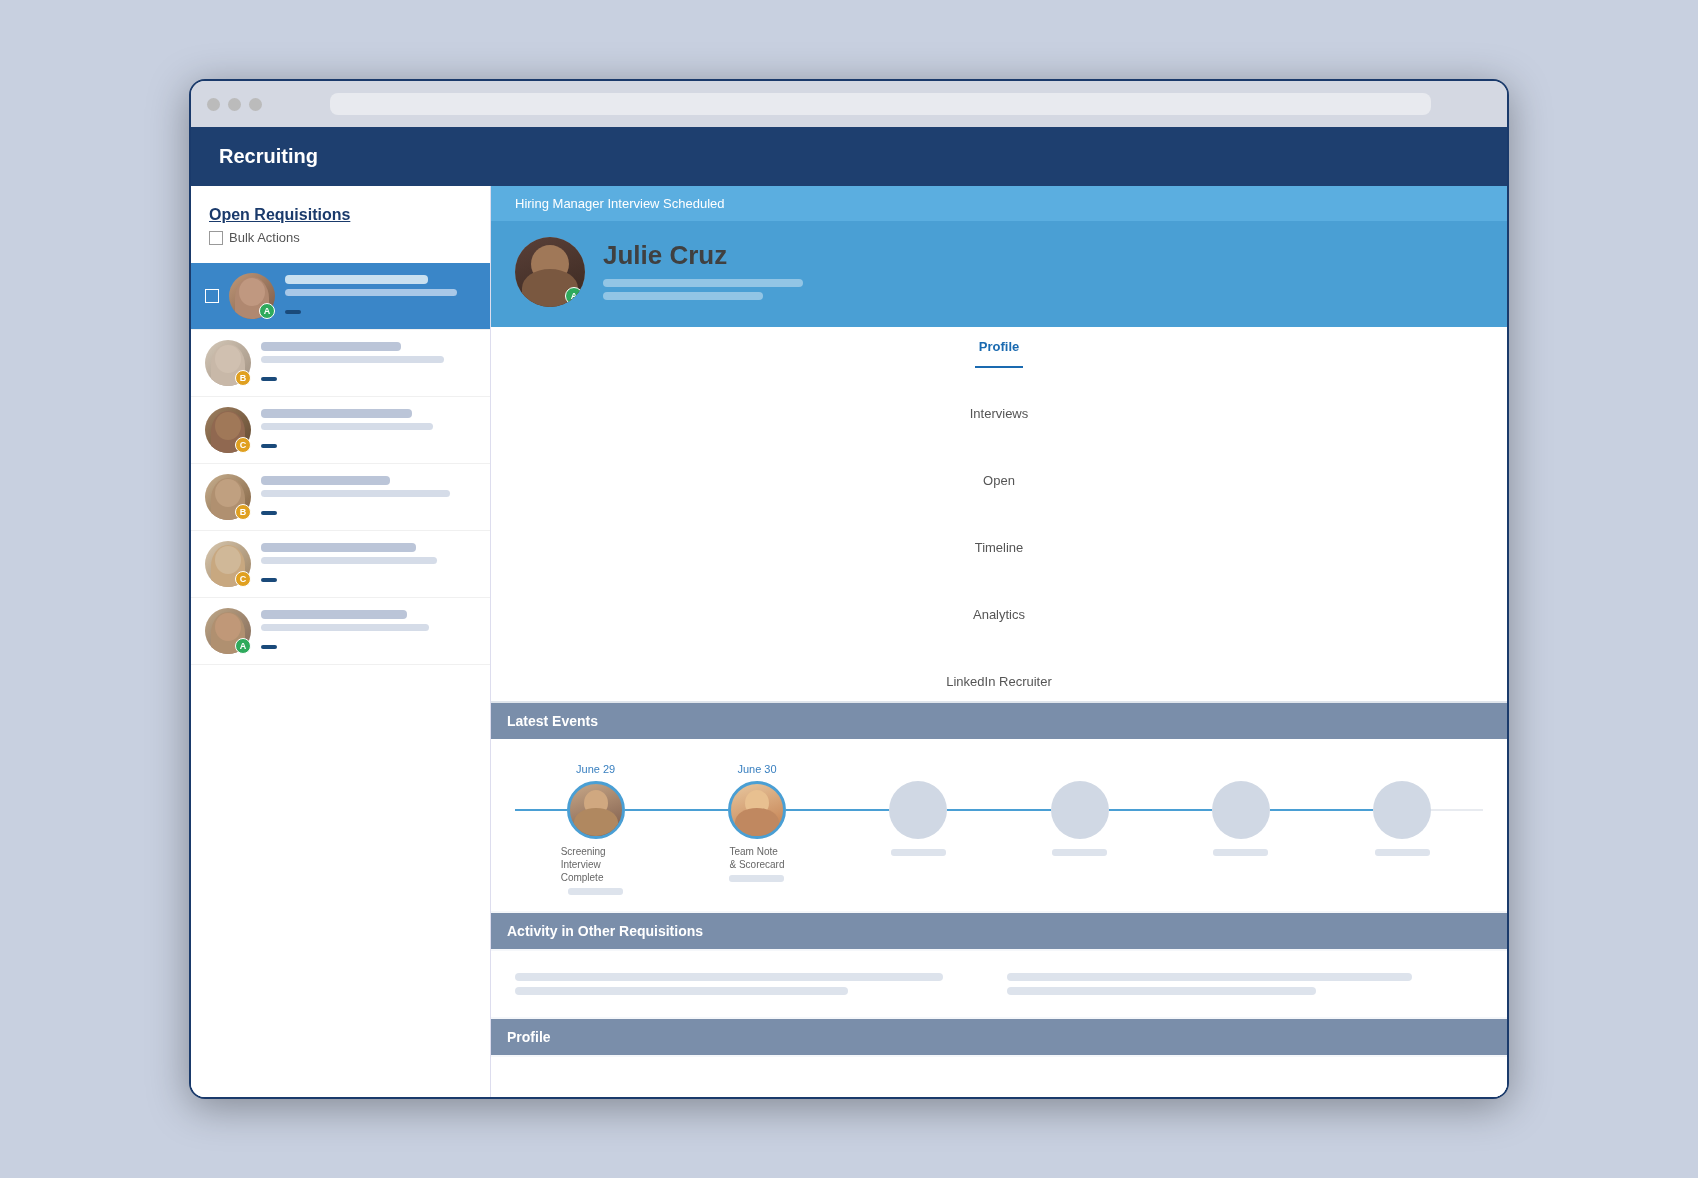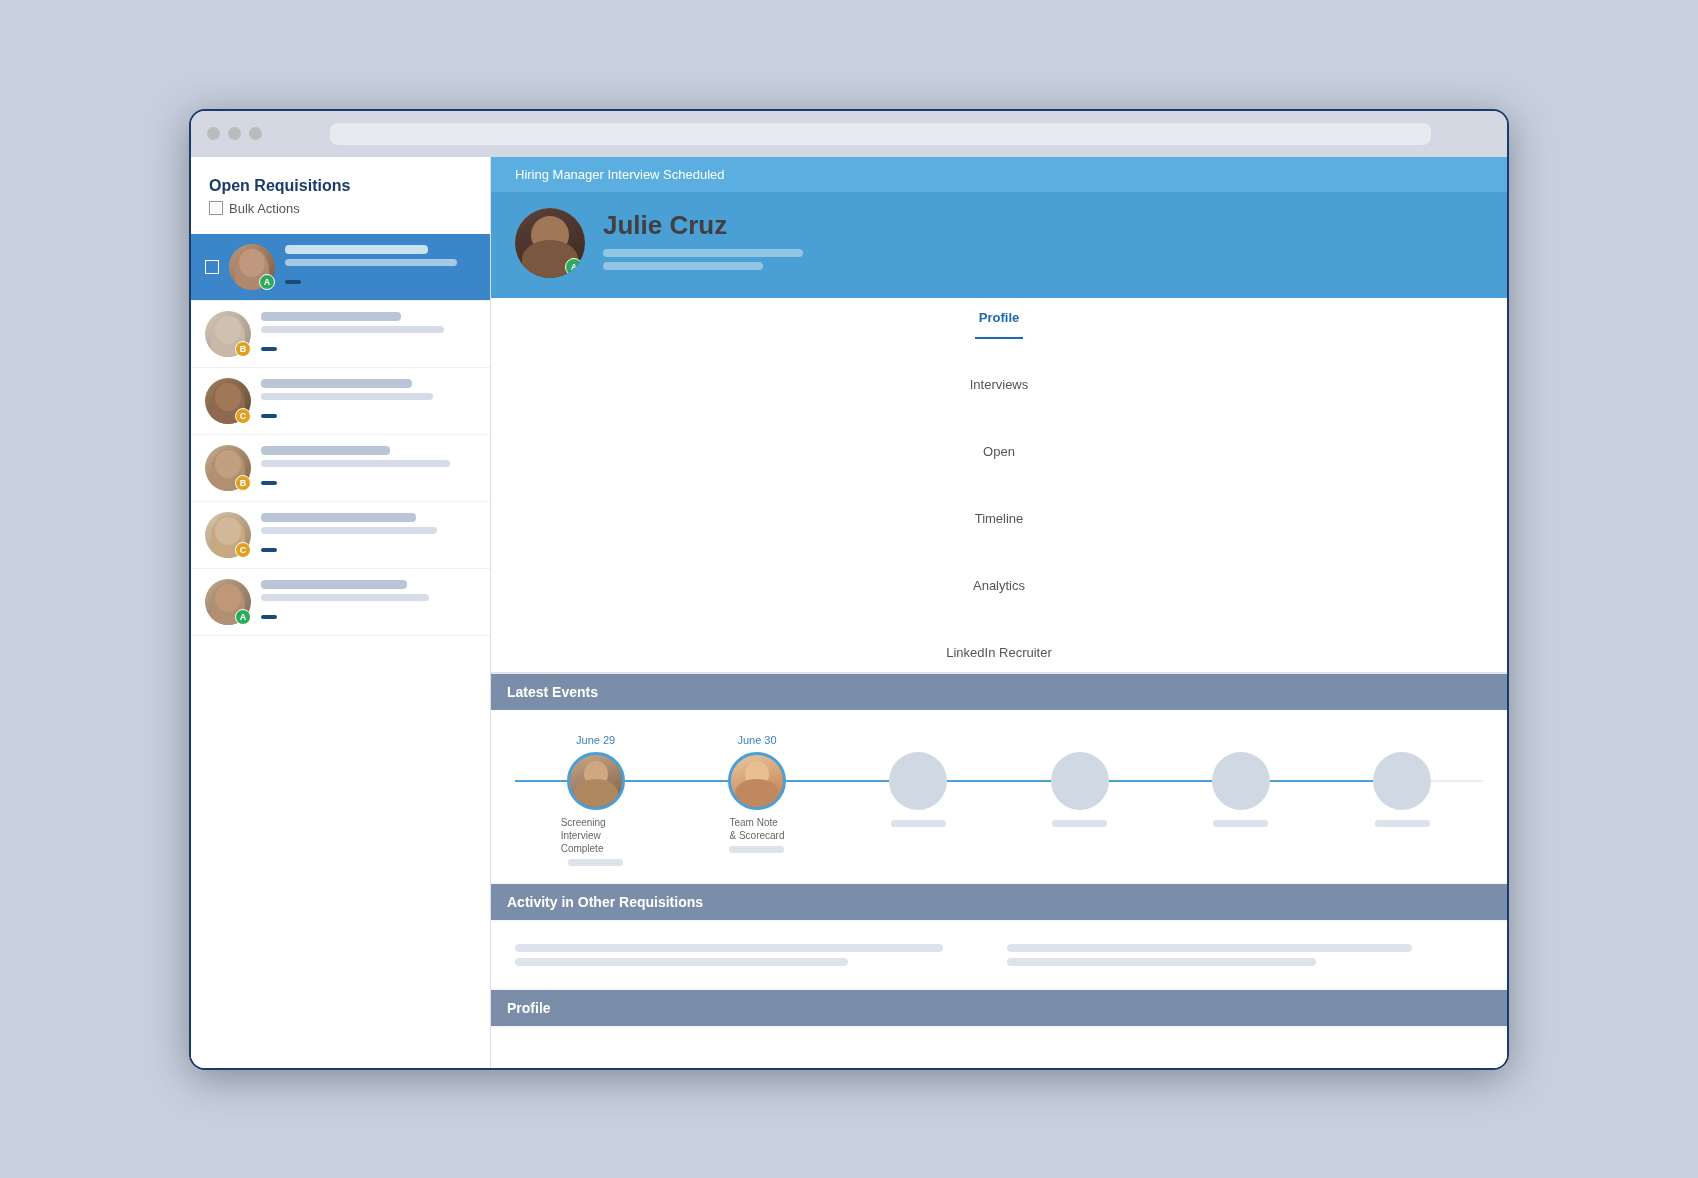--- a/index.html
+++ b/index.html
@@ -61,20 +61,21 @@
       flex-shrink: 0;
     }
     .sidebar-header {
       padding: 0 18px 10px;
     }
     .sidebar-title {
       font-size: 16px;
       font-weight: 700;
       color: #1a3a6b;
       margin-bottom: 6px;
+      text-decoration: underline;
     }
     .bulk-actions-row {
       display: flex;
       align-items: center;
       gap: 6px;
     }
     .bulk-checkbox {
       width: 14px; height: 14px;
       border: 1.5px solid #999;
       background: #fff;
@@ -313,20 +314,23 @@
 
 <div class="browser-window">
 
   <div class="browser-titlebar">
     <div class="browser-dot"></div>
     <div class="browser-dot"></div>
     <div class="browser-dot"></div>
     <div class="browser-addressbar"></div>
   </div>
 
+  <div class="app-header">
+    <span class="app-title">Recruiting</span>
+  </div>
 
   <div class="app-body">
 
     <div class="sidebar">
       <div class="sidebar-header">
         <div class="sidebar-title">Open Requisitions</div>
         <div class="bulk-actions-row">
           <div class="bulk-checkbox"></div>
           <span class="bulk-actions-label">Bulk Actions</span>
         </div>

